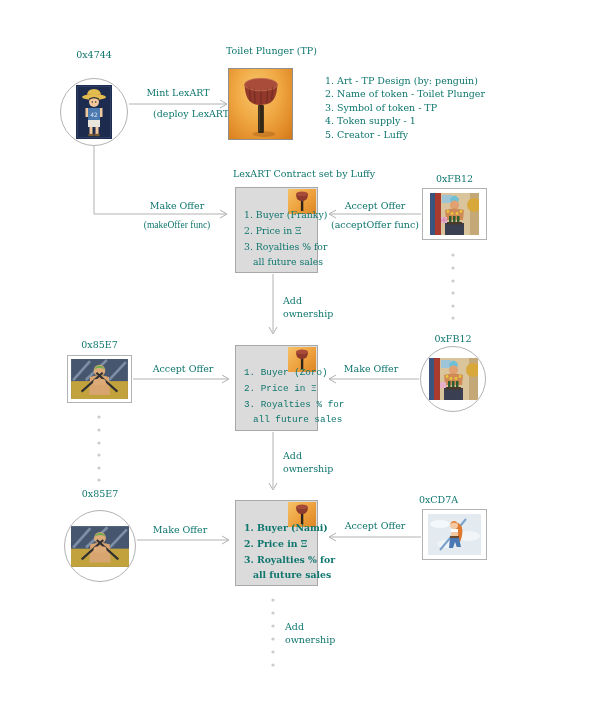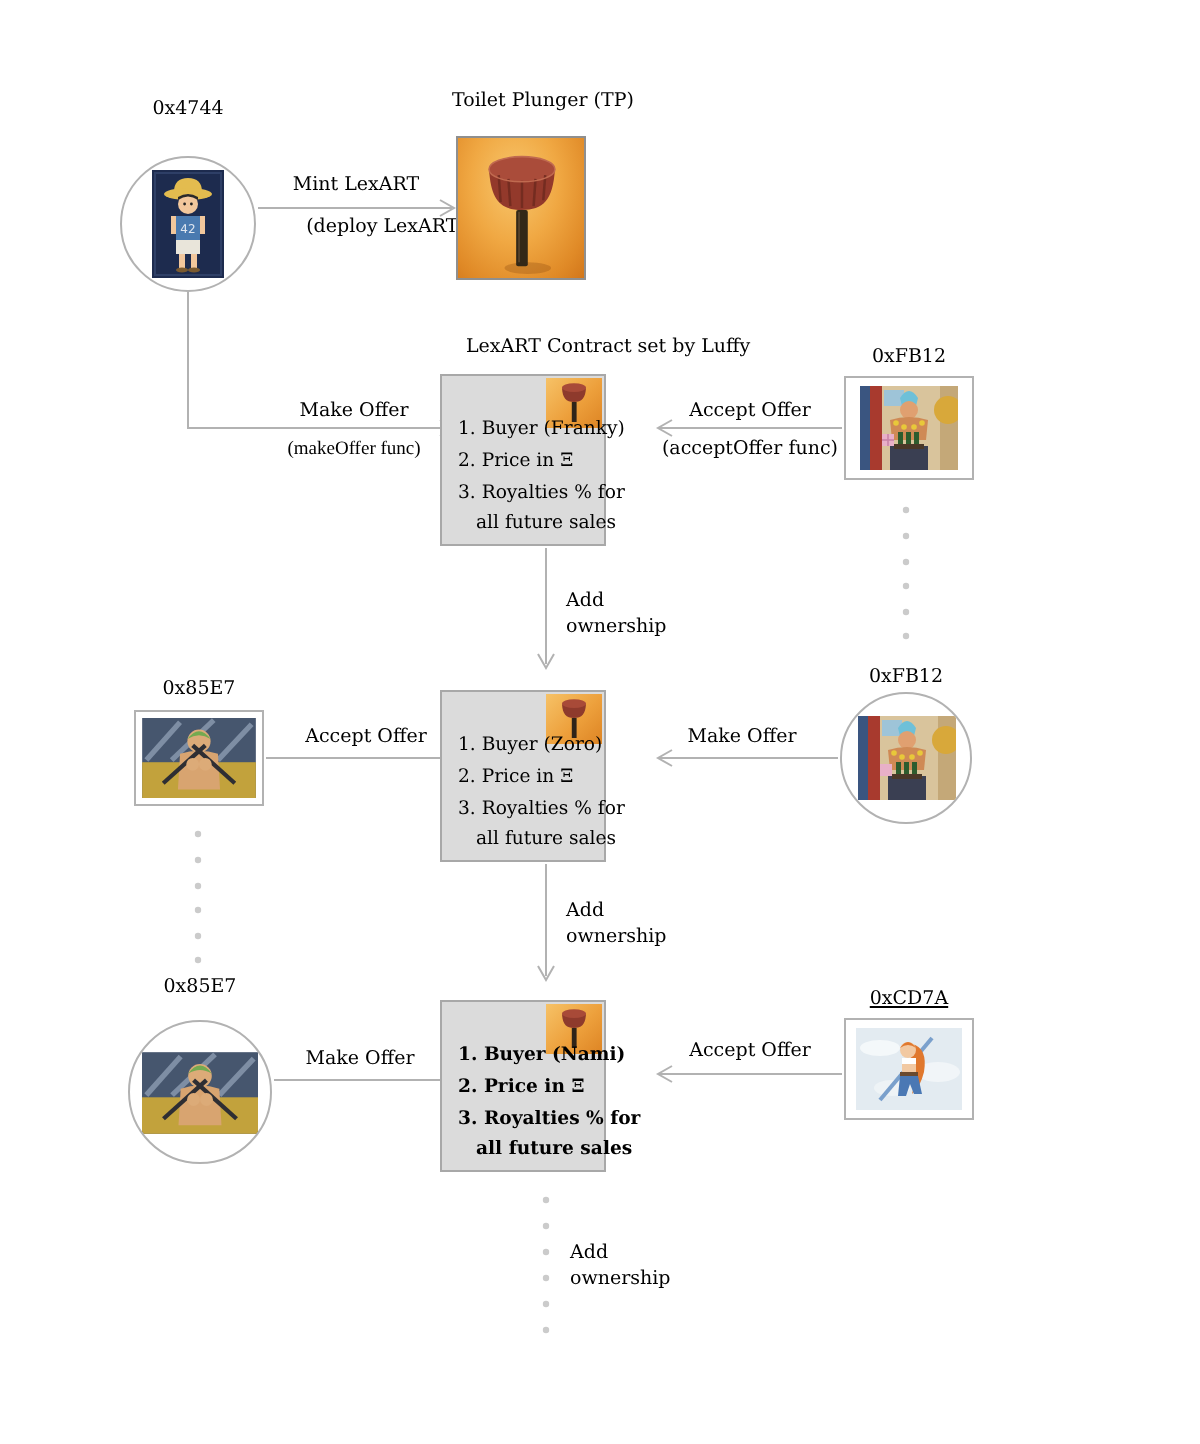--- a/index.html
+++ b/index.html
@@ -1,18 +1,18 @@
 <!DOCTYPE html>
 <html><head>
 <meta charset="utf-8">
 <style>
   html,body { margin:0; padding:0; background:#ffffff; }
   .canvas {
     position:relative; width:600px; height:722px; background:#ffffff;
-    font-family:"DejaVu Serif", serif; color:#000000; overflow:hidden;
+    font-family:"DejaVu Serif", serif; color:#0f766e; overflow:hidden;
   }
   .lbl { position:absolute; font-size:9.5px; line-height:12px; white-space:nowrap; }
   .ctr { text-align:center; }
   svg.connectors { position:absolute; left:0; top:0; width:600px; height:722px; }
 
   .circle-node {
     position:absolute; border:1px solid #b2b2b2; border-radius:50%;
     background:#fff; display:flex; align-items:center; justify-content:center;
     overflow:hidden; box-sizing:border-box;
   }
@@ -27,24 +27,24 @@
   #node-zoro2   { left:64px;  top:510px; width:72px; height:72px; }
   #node-nami    { left:422px; top:509px; width:65px; height:51px; }
 
   #img-plunger {
     position:absolute; left:228px; top:68px; width:65px; height:72px;
     border:1px solid #8f8f8f; box-sizing:border-box;
     background: radial-gradient(ellipse at 45% 32%, #f8c86e 0%, #f0a843 45%, #e08a27 80%, #d2761a 100%);
   }
 
   .contract-box {
-    position:absolute; left:220px; width:83px; height:86px;
+    position:absolute; left:235px; width:83px; height:86px;
     background:#dbdbdb; border:1px solid #a8a8a8; box-sizing:border-box;
   }
-  #box1 { top:187px; } #box2 { top:345px; } #box3 { top:500px;font-weight:bold; }
+  #box1 { top:187px; } #box2 { top:345px;font-family:Liberation Mono, monospace; } #box3 { top:500px;font-weight:bold; }
   .terms { position:absolute; left:8px; top:19px; font-size:9.3px; line-height:15.8px; white-space:nowrap; }
   .terms .indent { padding-left:9px; }
   .mini-plunger {
     position:absolute; top:1px; right:1px; width:28px; height:25px;
     background: linear-gradient(135deg,#f6c267 0%,#eda03c 55%,#dd8424 100%);
   }
 
   #lbl-minter       { left:60px;  top:49px;  width:68px; }
   #lbl-token-title  { left:226px; top:45px; }
   #lbl-mint         { left:128px; top:87px;  width:100px; }
@@ -59,21 +59,21 @@
   .trans { position:absolute; font-size:9.5px; line-height:13px; }
   #trans1 { left:283px; top:294px; }
   #trans2 { left:283px; top:449px; }
   #trans3 { left:285px; top:620px; }
   #lbl-zoro1   { left:67px;  top:339px; width:65px; }
   #lbl-accept2 { left:133px; top:363px; width:100px; }
   #lbl-franky2 { left:420px; top:333px; width:66px; }
   #lbl-make2   { left:321px; top:363px; width:100px; }
   #lbl-zoro2   { left:64px;  top:488px; width:72px; }
   #lbl-make3   { left:130px; top:524px; width:100px; }
-  #lbl-nami    { left:422px; top:494px; width:65px;text-decoration:underline; }
+  #lbl-nami    { left:406px; top:494px; width:65px; }
   #lbl-accept3 { left:325px; top:520px; width:100px; }
 </style>
 </head>
 <body>
 
 <div class="canvas">
 
   <svg class="connectors" viewBox="0 0 600 722" fill="none" stroke="#b2b2b2" stroke-width="1">
     <g>
       <path d="M129,104 H226"></path>
@@ -178,20 +178,27 @@
         <line x1="33" y1="22" x2="33" y2="36"></line>
           <line x1="40" y1="21" x2="39" y2="35"></line>
         <line x1="45" y1="19" x2="44" y2="32"></line>
       </g>
       <ellipse cx="33" cy="16" rx="17" ry="6.5" fill="none" stroke="#c06a50" stroke-width="0.8"></ellipse>
       <rect x="30" y="37" width="6" height="29" rx="1" fill="#332817"></rect>
       <line x1="31.5" y1="38" x2="31.5" y2="64" stroke="#55422a" stroke-width="1"></line>
     </svg>
   </div>
 
+  <div id="token-details">
+    <div>1. Art - TP Design (by: penguin)</div>
+    <div>2. Name of token - Toilet Plunger</div>
+    <div>3. Symbol of token - TP</div>
+    <div>4. Token supply - 1</div>
+    <div>5. Creator - Luffy</div>
+  </div>
 
   <div class="lbl" id="lbl-contract-title">LexART Contract set by Luffy</div>
 
   <div class="contract-box" id="box1">
     <div class="mini-plunger">
       <svg width="28" height="25" viewBox="0 0 28 25">
         <path d="M8,5 C8.3,10 10,12 14,12 C18,12 19.7,10 20,5 C17,7 11,7 8,5 Z" fill="#8e3a2c"></path>
         <ellipse cx="14" cy="4.8" rx="6" ry="2.2" fill="#a84a38"></ellipse>
         <rect x="12.9" y="12" width="2.4" height="10" fill="#2f2419"></rect>
       </svg>

